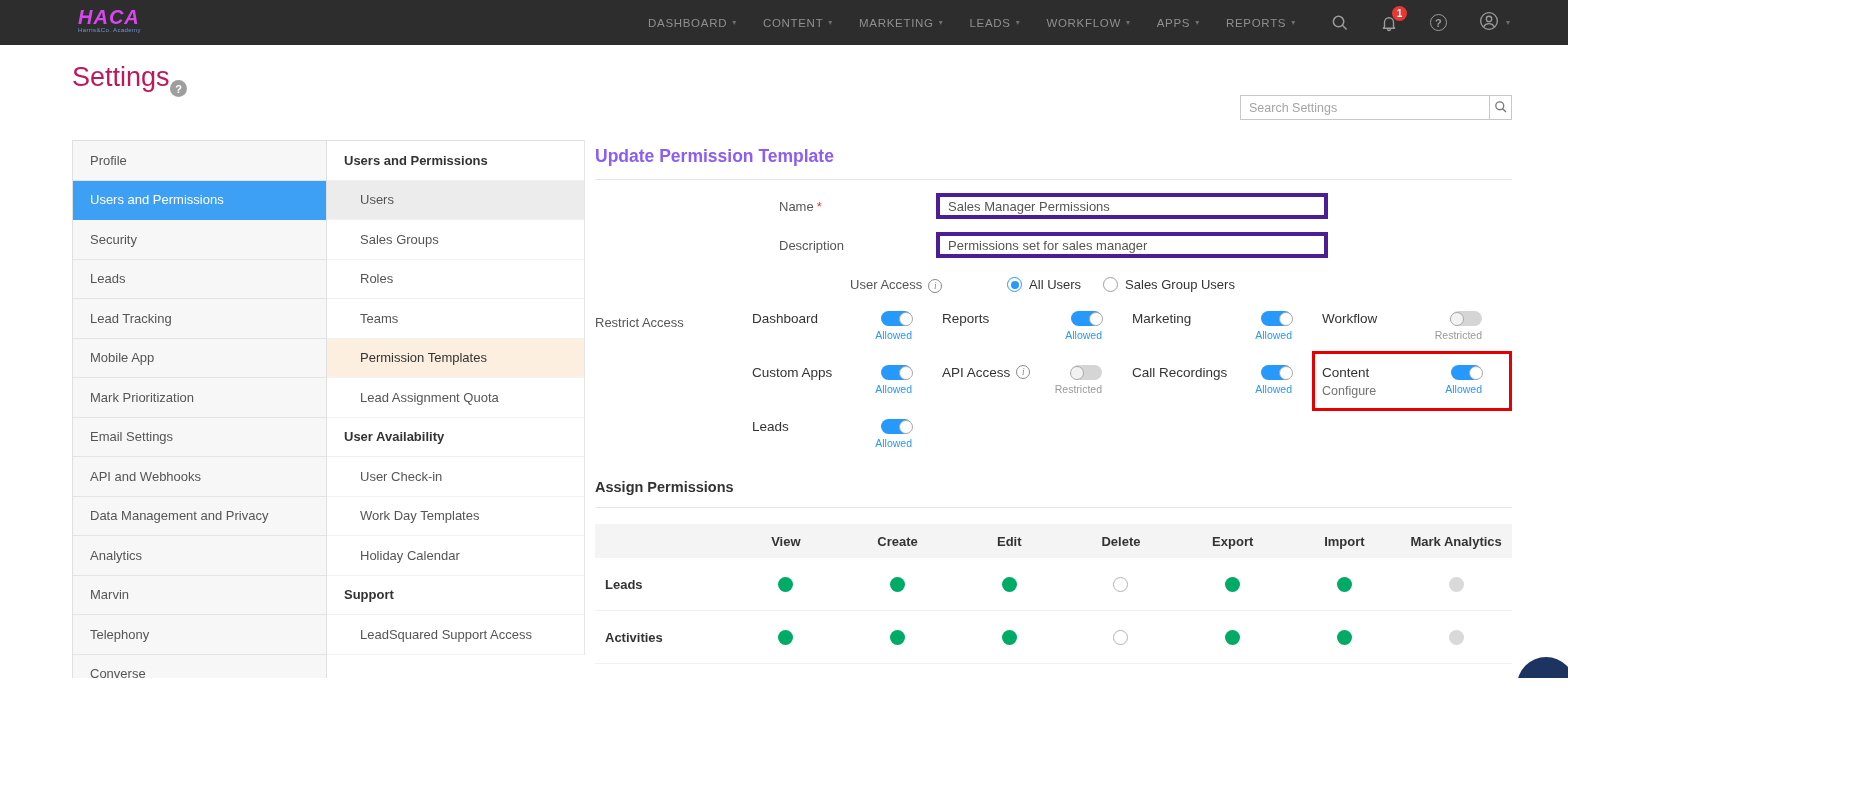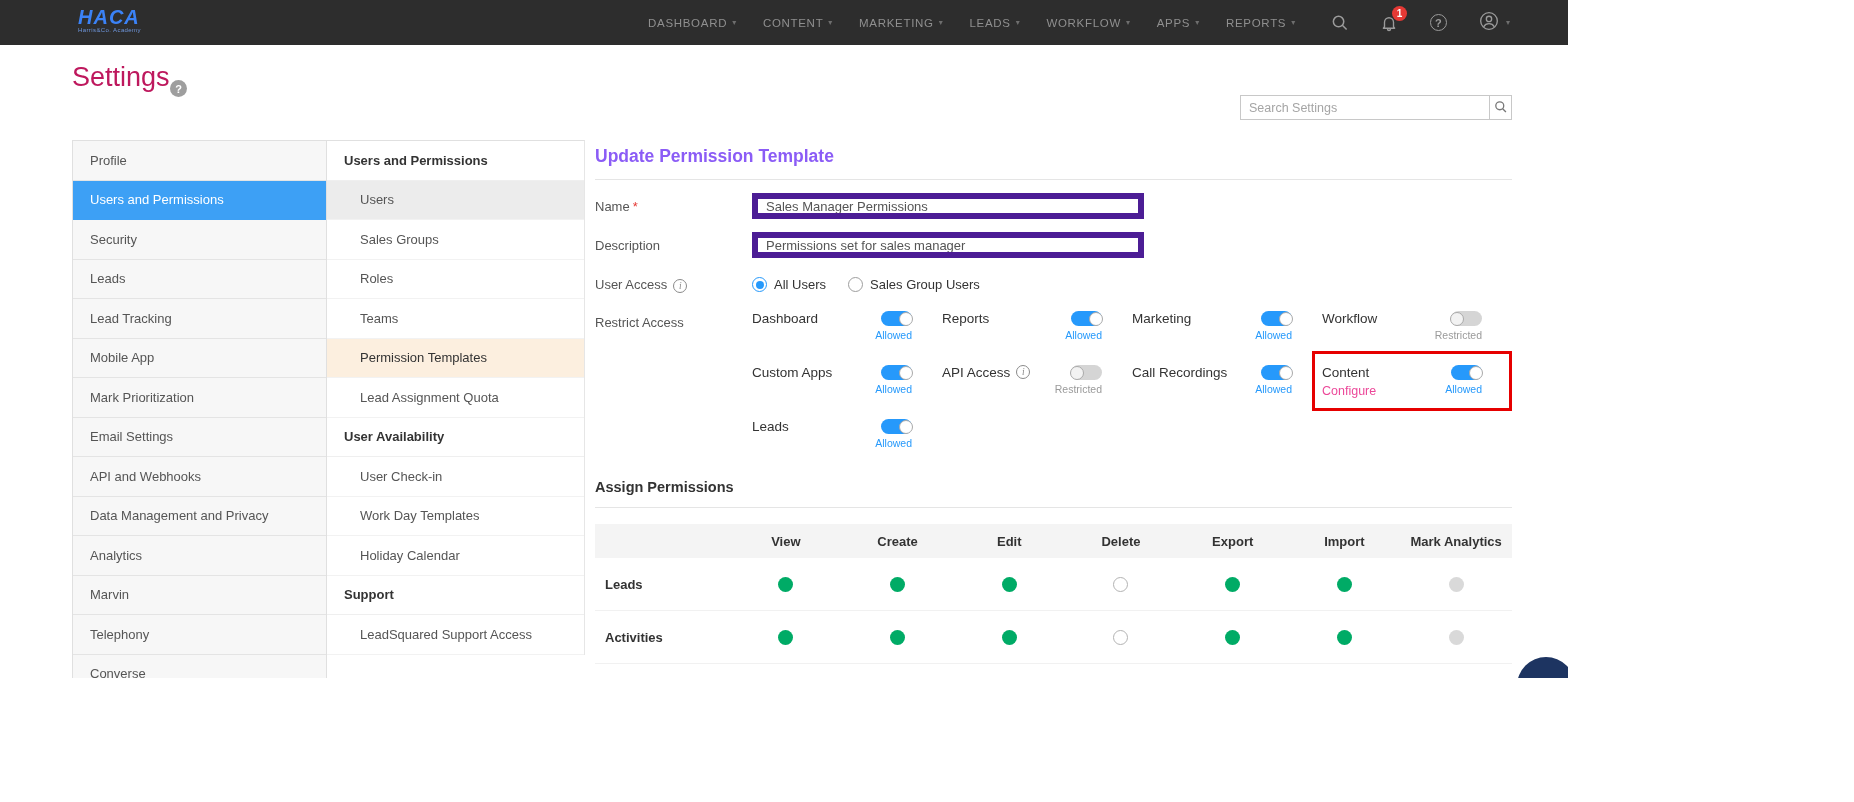--- a/index.html
+++ b/index.html
@@ -19,21 +19,21 @@
   }
 
   
   .topbar {
     position: absolute; top: 0; left: 0; width: 1568px; height: 45px;
     background: #2d2d2d;
   }
   .logo { position: absolute; left: 78px; top: 6px; cursor: pointer; }
   .logo-text {
     font-size: 20px; font-weight: 800; font-style: italic;
-    color: #3b82f6; letter-spacing: 1px; line-height: 22px;
+    color: #d946ef; letter-spacing: 1px; line-height: 22px;
   }
   .logo-sub { font-size: 6px; color: #6f97dd; letter-spacing: 0.4px; margin-top: -1px; }
   .topnav {
     position: absolute; left: 648px; top: 0; height: 45px;
     display: flex; align-items: center; gap: 26px;
   }
   .navitem {
     display: flex; align-items: center; gap: 5px;
     font-size: 11.5px; color: #8f8f8f; letter-spacing: 0.7px; cursor: pointer;
     white-space: nowrap;
@@ -112,25 +112,25 @@
     cursor: pointer; background: #fff;
   }
   .sm-item.gray  { background: #ececec; }
   .sm-item.peach { background: #fcefdf; color: #333; }
 
   
   .main { position: absolute; left: 595px; top: 140px; width: 917px; }
   .main-title { font-size: 17.5px; font-weight: 700; color: #8b5cf6; padding: 6px 0 12px; }
   .divider { border-bottom: 1px solid #e5e5e5; }
 
-  .form-row { display: flex; margin-top: 13px; }
+  .form-row { display: flex; margin-top: 13px; justify-content: center; }
   .form-label { width: 157px; font-size: 13px; color: #555; padding-top: 6px; display: flex; align-items: flex-start; }
   .req { color: #e53935; margin-left: 3px; }
   .text-input {
-    width: 392px; height: 26px; border: 6px solid #4c1d95; padding: 0 8px;
+    width: 392px; height: 26px; border: 4px solid #4c1d95; padding: 0 8px;
     font-size: 13px; color: #555; outline: none;
     font-family: "Liberation Sans", sans-serif;
   }
   .info-icon {
     width: 14px; height: 14px; border-radius: 50%;
     border: 1px solid #8a8a8a; color: #8a8a8a;
     font-size: 9.5px; font-style: italic; font-family: "Liberation Serif", serif;
     display: inline-flex; align-items: center; justify-content: center;
     margin-left: 6px; margin-top: 2px; flex: none;
   }
@@ -150,21 +150,21 @@
   .toggle-grid {
     width: 760px; display: grid; grid-template-columns: repeat(4, 1fr); row-gap: 8px;
   }
   .tcell {
     display: flex; justify-content: space-between; align-items: flex-start;
     padding-right: 30px; min-height: 46px; position: relative;
   }
   .tlabel-wrap { display: flex; flex-direction: column; }
   .tlabel-line { display: flex; align-items: flex-start; }
   .tlabel { font-size: 13.5px; color: #333; padding-top: 2px; }
-  .configure-link { font-size: 12.5px; color: #ec4899; margin-top: 4px; cursor: pointer; text-align: center; }
+  .configure-link { font-size: 12.5px; color: #737373; margin-top: 4px; cursor: pointer; text-align: center; }
   .toggle-wrap { display: flex; flex-direction: column; align-items: flex-end; gap: 3px; padding-top: 2px; }
   .toggle { width: 31px; height: 15px; border-radius: 9px; position: relative; background: #d5d5d5; cursor: pointer; }
   .toggle[data-state="Allowed"] { background: #2699fb; }
   .knob {
     position: absolute; top: 0.5px; width: 14px; height: 14px; border-radius: 50%;
     background: #fff; border: 1px solid #a9a9a9;
   }
   .toggle[data-state="Allowed"] .knob { right: -1px; }
   .toggle[data-state="Restricted"] .knob { left: -1px; background: #f2f2f2; }
   .tstate { font-size: 10.5px; color: #9a9a9a; }

